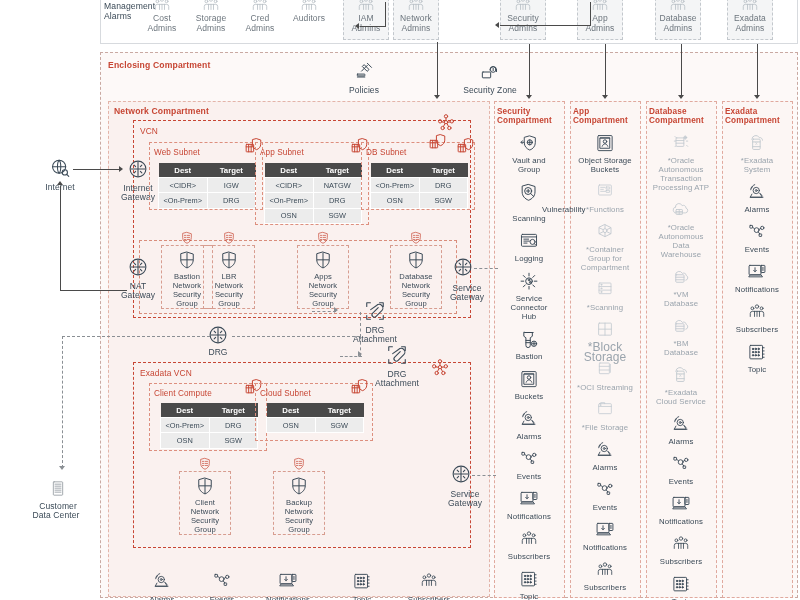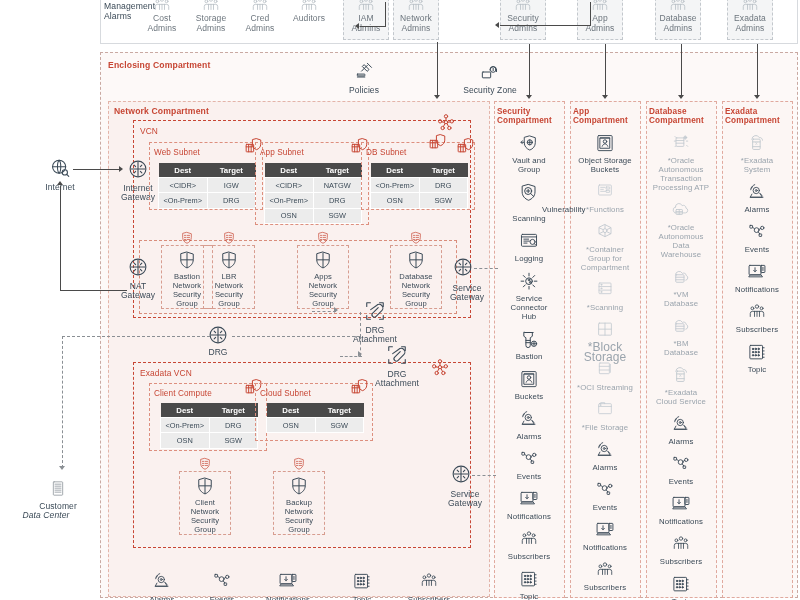--- a/index.html
+++ b/index.html
@@ -150,21 +150,21 @@
   <div class="box b-vcn" style="left:133px;top:120px;width:338px;height:198px;"></div>
   <div class="vcn-lbl" style="left:140px;top:126px;">VCN</div>
 
   <div class="box b-vcn" style="left:133px;top:362px;width:338px;height:186px;"></div>
   <div class="vcn-lbl" style="left:140px;top:368px;">Exadata VCN</div>
 
   <div class="box b-nsgrow" style="left:139px;top:240px;width:318px;height:74px;"></div>
 
   <div class="lbl" style="left:32px;top:183px;width:56px;">Internet</div>
   <div class="lbl" style="left:22px;top:502px;width:72px;">Customer</div>
-  <div class="lbl" style="left:10px;top:511px;width:72px;font-style:italic;">Data Center</div>
+  <div class="lbl" style="left:20px;top:511px;width:72px;">Data Center</div>
 
   <div class="lbl" style="left:110px;top:184px;width:56px;">Internet</div>
   <div class="lbl" style="left:110px;top:193px;width:56px;">Gateway</div>
   <div class="lbl" style="left:110px;top:282px;width:56px;">NAT</div>
   <div class="lbl" style="left:110px;top:291px;width:56px;">Gateway</div>
   <div class="lbl" style="left:196px;top:348px;width:44px;">DRG</div>
   <div class="lbl" style="left:348px;top:326px;width:54px;">DRG</div>
   <div class="lbl" style="left:344px;top:335px;width:62px;">Attachment</div>
   <div class="lbl" style="left:370px;top:370px;width:54px;">DRG</div>
   <div class="lbl" style="left:366px;top:379px;width:62px;">Attachment</div>

